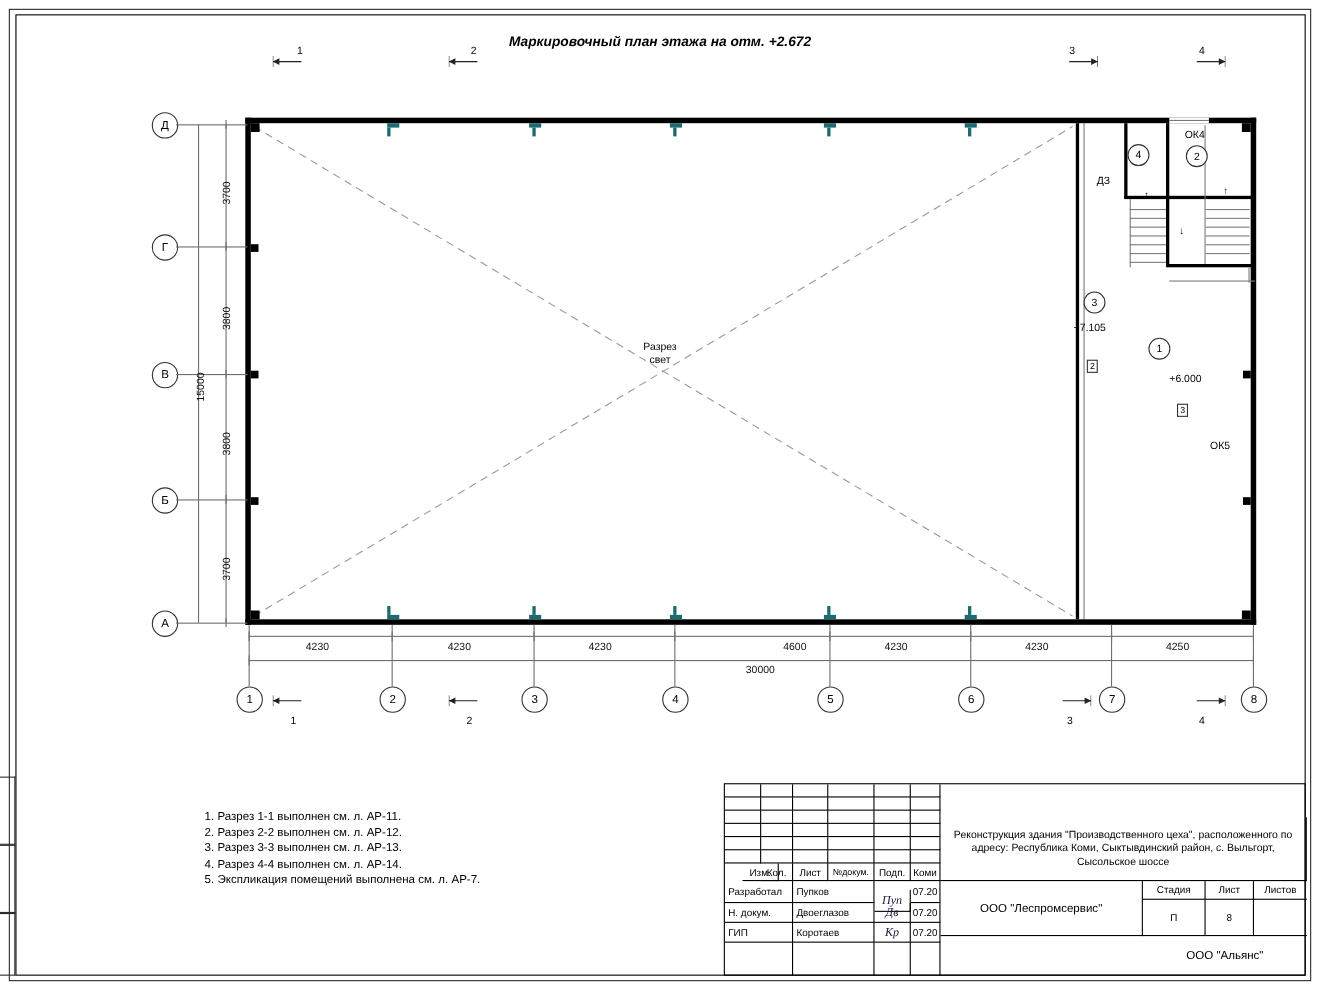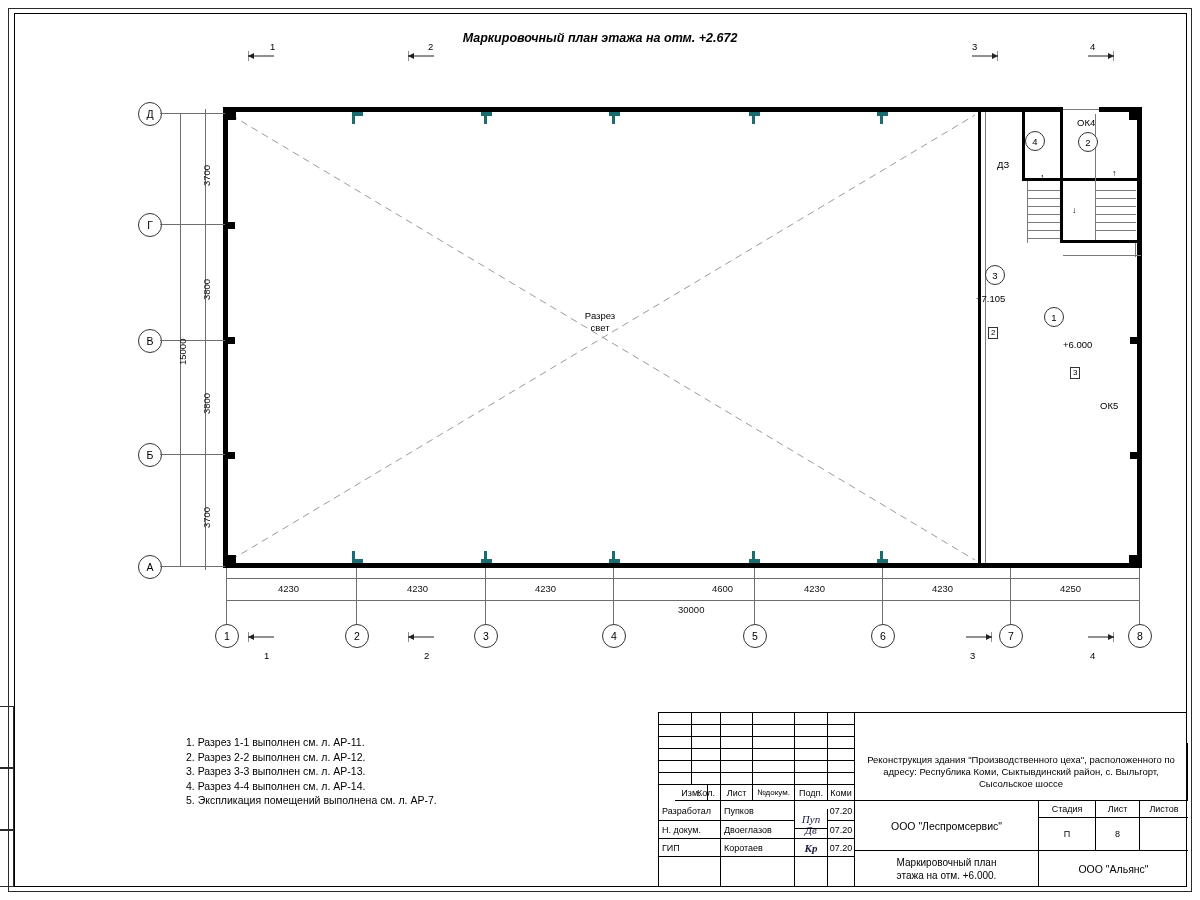--- a/index.html
+++ b/index.html
@@ -481,42 +481,38 @@
     <div class="cell center bb br sig" style="left:136px;top:96px;width:33px;height:20px;">Пуп</div>
     <div class="cell center bb br" style="left:169px;top:88px;width:27px;height:20px;">07.20</div>
 
     <div class="cell bb br" style="left:0;top:108px;width:62px;height:18px;">Н. докум.</div>
     <div class="cell bb br" style="left:62px;top:108px;width:74px;height:18px;">Двоеглазов</div>
     <div class="cell center bb br sig" style="left:136px;top:108px;width:33px;height:18px;">Дв</div>
     <div class="cell center bb br" style="left:169px;top:108px;width:27px;height:18px;">07.20</div>
 
     <div class="cell bb br" style="left:0;top:126px;width:62px;height:18px;">ГИП</div>
     <div class="cell bb br" style="left:62px;top:126px;width:74px;height:18px;">Коротаев</div>
-    <div class="cell center bb br sig" style="left:136px;top:126px;width:33px;height:18px;font-weight:bold;">Кр</div>
+    <div class="cell center bb br sig" style="left:136px;top:126px;width:33px;height:18px;">Кр</div>
     <div class="cell center bb br" style="left:169px;top:126px;width:27px;height:18px;">07.20</div>
 
     <div class="cell br" style="left:0;top:144px;width:62px;height:30px;"></div>
     <div class="cell br" style="left:62px;top:144px;width:74px;height:30px;"></div>
     <div class="cell br" style="left:136px;top:144px;width:33px;height:30px;"></div>
     <div class="cell br" style="left:169px;top:144px;width:27px;height:30px;"></div>
 
 
     <div class="cell center bb br obj-title" style="left:196px;top:30px;width:333px;height:58px;">Реконструкция здания "Производственного цеха", расположенного по адресу: Республика Коми, Сыктывдинский район, с. Выльгорт, Сысольское шоссе</div>
 
     <div class="cell center bb br" style="left:196px;top:88px;width:184px;height:50px;font-size:10.5px;">ООО "Леспромсервис"</div>
 
     <div class="cell center bb br" style="left:380px;top:88px;width:57px;height:17px;">Стадия</div>
     <div class="cell center bb br" style="left:437px;top:88px;width:44px;height:17px;">Лист</div>
     <div class="cell center bb" style="left:481px;top:88px;width:48px;height:17px;">Листов</div>
 
     <div class="cell center bb br" style="left:380px;top:105px;width:57px;height:33px;">П</div>
     <div class="cell center bb br" style="left:437px;top:105px;width:44px;height:33px;">8</div>
     <div class="cell center bb" style="left:481px;top:105px;width:48px;height:33px;"></div>
 
-    <div class="cell center br" style="left:196px;top:138px;width:184px;height:36px;flex-direction:column;font-size:10px;line-height:13px;">
-      <span>Маркировочный план</span>
-      <span>этажа на отм. +6.000.</span>
-    </div>
 
     <div class="cell center" style="left:380px;top:138px;width:149px;height:36px;font-size:10.5px;">ООО "Альянс"</div>
   </div>
 
 </div>
 
 </body></html>

